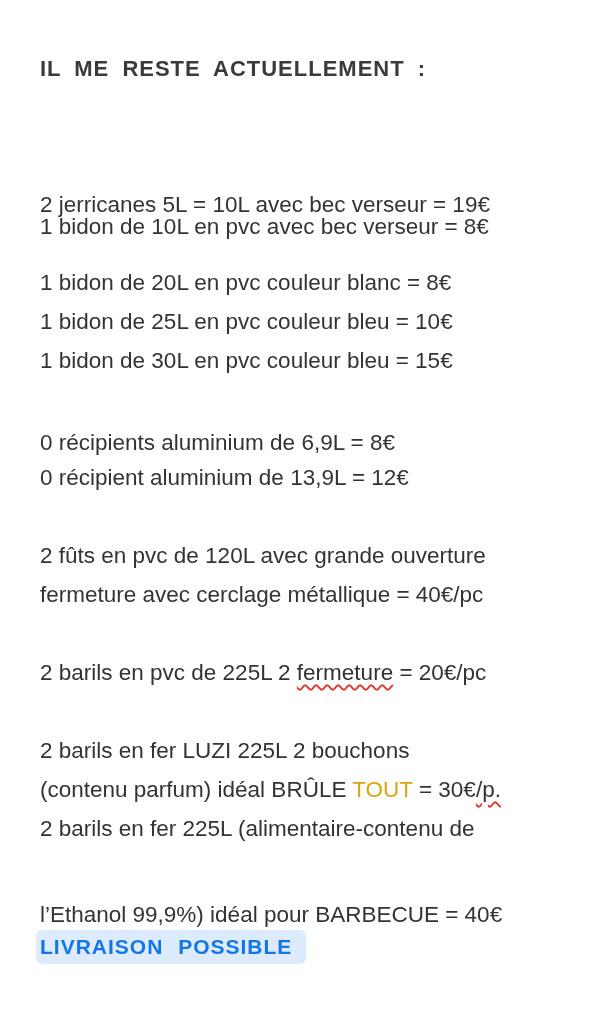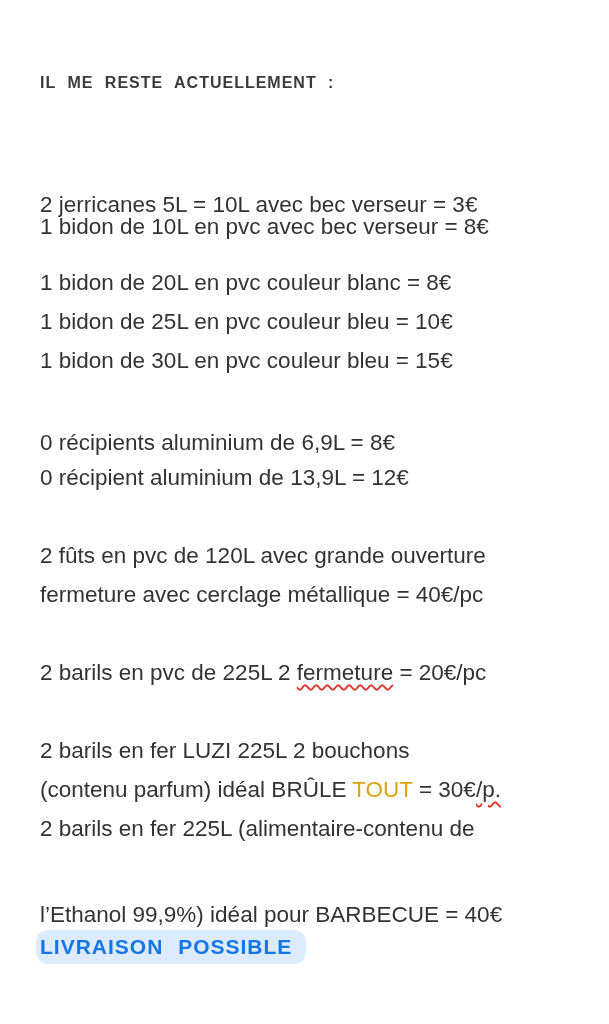--- a/index.html
+++ b/index.html
@@ -16,23 +16,23 @@
       color: #333336;
     }
     .page {
       position: absolute;
       left: 40px;
       top: 0;
       right: 20px;
     }
     .heading {
       position: absolute;
-      top: 74px;
+      top: 56px;
       left: 0;
-      font-size: 16px;
+      font-size: 22px;
       font-weight: bold;
       letter-spacing: 1px;
       word-spacing: 6px;
       color: #3a3a3c;
       white-space: nowrap;
     }
     .line {
       position: absolute;
       left: 0;
       font-size: 22.5px;
@@ -52,37 +52,37 @@
     }
     .hl {
       color: #d9a515;
     }
     .badge {
       position: absolute;
       top: 930px;
       left: -4px;
       padding: 2px 14px 2px 4px;
       background: #dcebff;
-      border-radius: 12px;
+      border-radius: 6px;
       color: #1475e6;
       font-weight: bold;
       font-size: 21px;
       letter-spacing: 1px;
       word-spacing: 8px;
       line-height: 30px;
       white-space: nowrap;
     }
   </style>
 </head>
 <body>
 
 <div class="page">
   <div class="heading">IL ME RESTE ACTUELLEMENT :</div>
 
-  <div class="line" style="top:190px"><span>2 jerricanes </span><span class="u">5L</span><span> = </span><span class="u">10L</span><span> avec bec verseur = 3€</span></div>
+  <div class="line" style="top:190px"><span>2 jerricanes </span><span class="u">5L</span><span> = </span><span class="u">10L</span><span> avec bec verseur = 19€</span></div>
   <div class="line" style="top:212px"><span>1 bidon de </span><span class="u">10L</span><span> en pvc avec bec verseur = 8€</span></div>
   <div class="line" style="top:268px"><span>1 bidon de </span><span class="u">20L</span><span> en pvc couleur blanc = 8€</span></div>
   <div class="line" style="top:307px"><span>1 bidon de </span><span class="u">25L</span><span> en pvc couleur bleu = 10€</span></div>
   <div class="line" style="top:346px"><span>1 bidon de </span><span class="u">30L</span><span> en pvc couleur bleu = 15€</span></div>
 
   <div class="line" style="top:428px"><span>0 récipients aluminium de </span><span class="u">6,9L</span><span> = 8€</span></div>
   <div class="line" style="top:463px"><span>0 récipient aluminium de </span><span class="u">13,9L</span><span> = 12€</span></div>
 
   <div class="line" style="top:541px"><span>2 fûts en pvc de </span><span class="u">120L</span><span> avec grande ouverture</span></div>
   <div class="line" style="top:580px"><span>fermeture avec cerclage métallique = 40€/pc</span></div>

